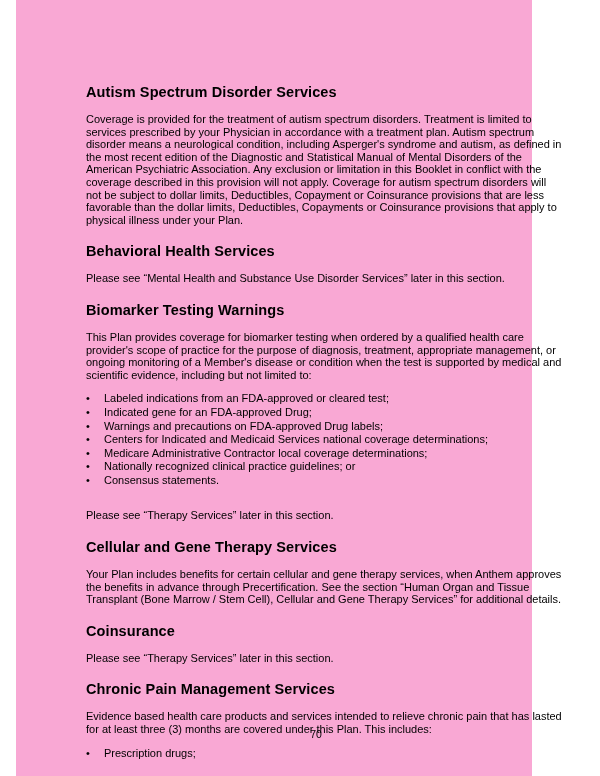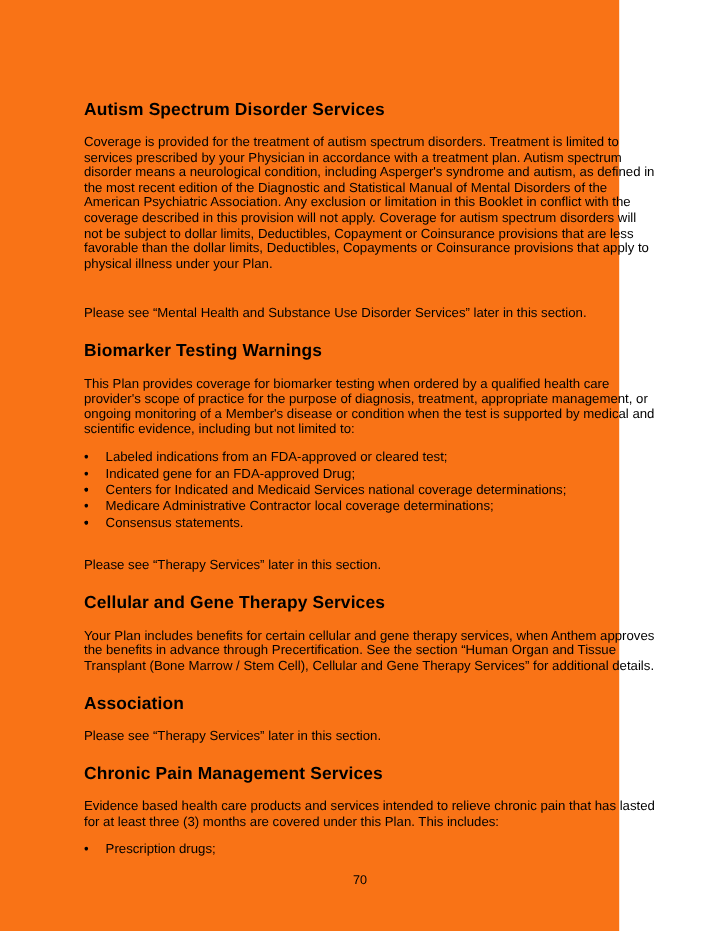--- a/index.html
+++ b/index.html
@@ -10,25 +10,25 @@
   body {
     width: 600px;
     height: 776px;
     position: relative;
     font-family: "Liberation Sans", sans-serif;
     color: #000000;
     overflow: hidden;
   }
   .page {
     position: absolute;
-    left: 0;
+    left: 16px;
     top: 0;
     width: 516px;
     height: 776px;
-    background: #f97316;
+    background: #f9a8d4;
   }
   .content {
     position: absolute;
     left: 70px;
     top: 84px;
     width: 478px;
   }
   h2.section-heading {
     font-size: 14.5px;
     font-weight: bold;
@@ -85,49 +85,50 @@
 <body>
 
 <div class="page">
   <div class="content">
 
     <h2 class="section-heading">Autism Spectrum Disorder Services</h2>
     <div class="gap-after-head"></div>
     <p class="body-text">Coverage is provided for the treatment of autism spectrum disorders.  Treatment is limited to services prescribed by your Physician in accordance with a treatment plan.  Autism spectrum disorder means a neurological condition, including Asperger's syndrome and autism, as defined in the most recent edition of the Diagnostic and Statistical Manual of Mental Disorders of the American Psychiatric Association.  Any exclusion or limitation in this Booklet in conflict with the coverage described in this provision will not apply.  Coverage for autism spectrum disorders will not be subject to dollar limits, Deductibles, Copayment or Coinsurance provisions that are less favorable than the dollar limits, Deductibles, Copayments or Coinsurance provisions that apply to physical illness under your Plan.</p>
     <div class="gap-after-para"></div>
 
+    <h2 class="section-heading">Behavioral Health Services</h2>
     <div class="gap-after-head"></div>
     <p class="body-text">Please see “Mental Health and Substance Use Disorder Services” later in this section.</p>
     <div class="gap-after-para"></div>
 
     <h2 class="section-heading">Biomarker Testing Warnings</h2>
     <div class="gap-after-head"></div>
     <p class="body-text">This Plan provides coverage for biomarker testing when ordered by a qualified health care provider's scope of practice for the purpose of diagnosis, treatment, appropriate management, or ongoing monitoring of a Member's disease or condition when the test is supported by medical and scientific evidence, including but not limited to:</p>
     <div class="gap-list"></div>
     <ul class="bullet-list">
       <li><span class="bullet-dot">•</span><span>Labeled indications from an FDA-approved or cleared test;</span></li>
       <li><span class="bullet-dot">•</span><span>Indicated gene for an FDA-approved Drug;</span></li>
-      <li><span class="bullet-dot">•</span></li>
+      <li><span class="bullet-dot">•</span><span>Warnings and precautions on FDA-approved Drug labels;</span></li>
       <li><span class="bullet-dot">•</span><span>Centers for Indicated and Medicaid Services national coverage determinations;</span></li>
       <li><span class="bullet-dot">•</span><span>Medicare Administrative Contractor local coverage determinations;</span></li>
-      <li><span class="bullet-dot">•</span></li>
+      <li><span class="bullet-dot">•</span><span>Nationally recognized clinical practice guidelines; or</span></li>
       <li><span class="bullet-dot">•</span><span>Consensus statements.</span></li>
     </ul>
     <div class="gap-small"></div>
 
     <div class="gap-after-head"></div>
     <p class="body-text">Please see “Therapy Services” later in this section.</p>
     <div class="gap-after-para"></div>
 
     <h2 class="section-heading">Cellular and Gene Therapy Services</h2>
     <div class="gap-after-head"></div>
     <p class="body-text">Your Plan includes benefits for certain cellular and gene therapy services, when Anthem approves the benefits in advance through Precertification.  See the section “Human Organ and Tissue Transplant (Bone Marrow / Stem Cell), Cellular and Gene Therapy Services” for additional details.</p>
     <div class="gap-after-para"></div>
 
-    <h2 class="section-heading">Association</h2>
+    <h2 class="section-heading">Coinsurance</h2>
     <div class="gap-after-head"></div>
     <p class="body-text">Please see “Therapy Services” later in this section.</p>
     <div class="gap-after-para"></div>
 
     <h2 class="section-heading">Chronic Pain Management Services</h2>
     <div class="gap-after-head"></div>
     <p class="body-text">Evidence based health care products and services intended to relieve chronic pain that has lasted for at least three (3) months are covered under this Plan.  This includes:</p>
     <div class="gap-list"></div>
     <ul class="bullet-list">
       <li><span class="bullet-dot">•</span><span>Prescription drugs;</span></li>

